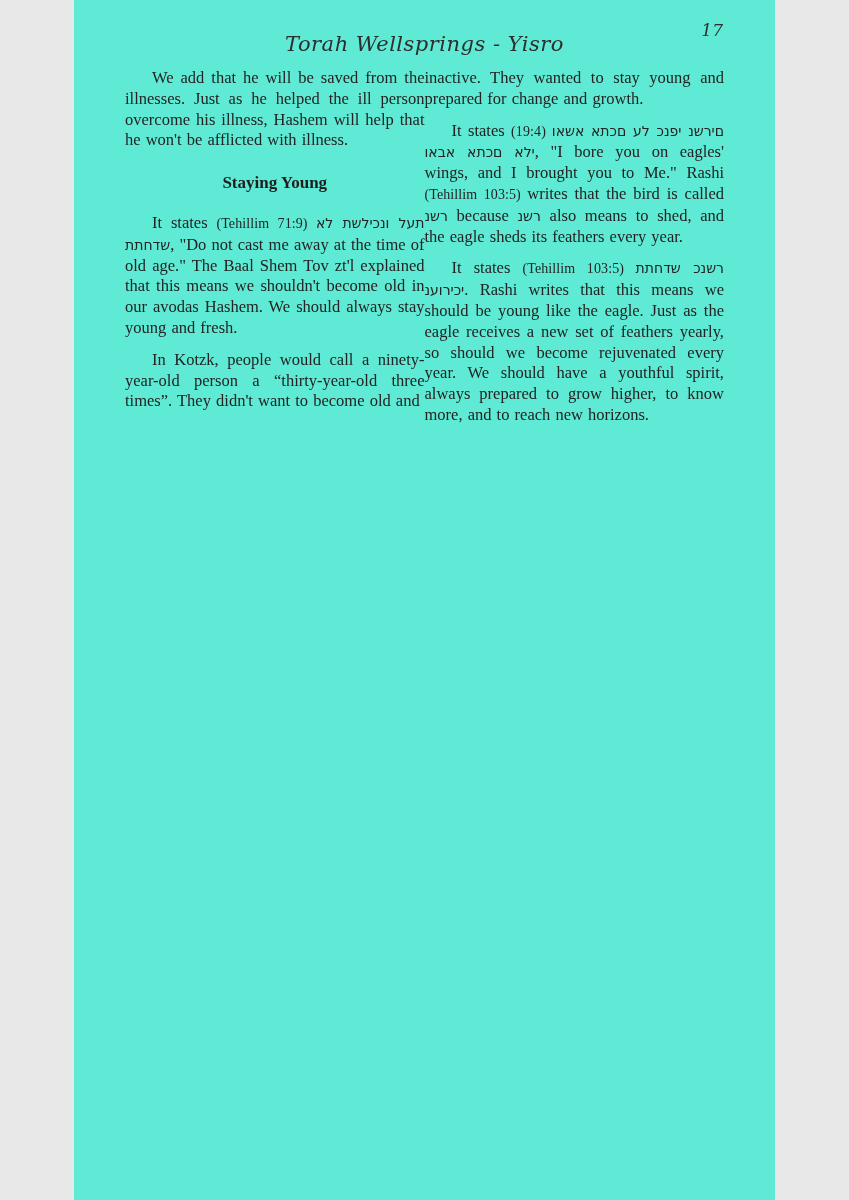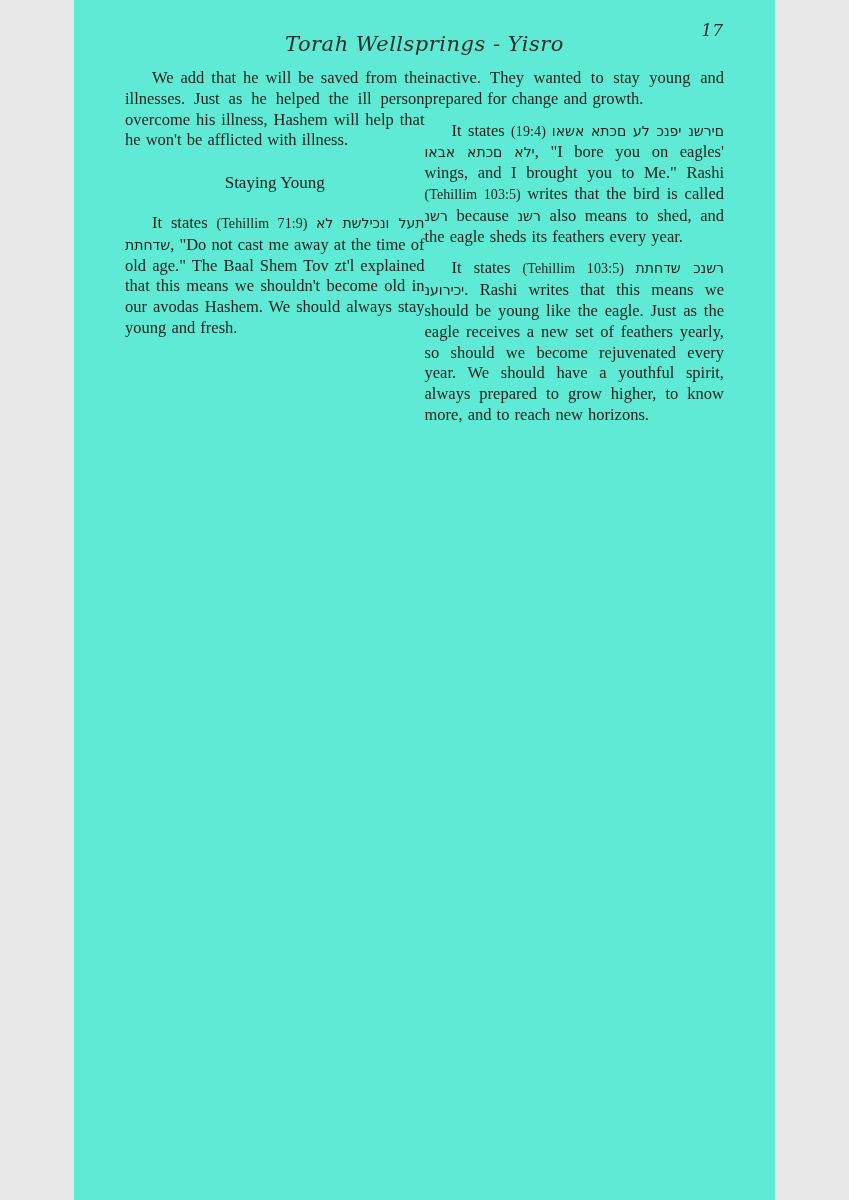--- a/index.html
+++ b/index.html
@@ -55,21 +55,21 @@
     color: #232323;
   }
   .para {
     margin: 0 0 11px 0;
     text-indent: 27px;
     word-spacing: 1px;
   }
   .para.noindent { text-indent: 0; }
   .section-heading {
     font-size: 17px;
-    font-weight: normal;
+    font-weight: bold;
     text-align: center;
     text-indent: 0;
     margin: 22px 0 19px 0;
     color: #1e1e1e;
   }
   .run { }
   .cite {
     font-size: 14px;
     letter-spacing: 0.1px;
   }
@@ -89,20 +89,21 @@
   <div class="running-header">
     <span class="header-title">Torah Wellsprings - Yisro</span>
     <span class="page-number">17</span>
   </div>
 
   <div class="columns">
     <div class="col">
         <p class="para"><span class="run">We add that he will be saved from the illnesses. Just as he helped the ill person overcome his illness, Hashem will help that he won't be afflicted with illness.</span></p>
         <h2 class="section-heading">Staying Young</h2>
         <p class="para"><span class="run">It states </span><span class="cite">(Tehillim 71:9) </span><span class="hebrew">אל תשליכנו לעת תתחדש</span><span class="run">, "Do not cast me away at the time of old age." The Baal Shem Tov zt'l explained that this means we shouldn't become old in our avodas Hashem. We should always stay young and fresh.</span></p>
+        <p class="para"><span class="run">In Kotzk, people would call a ninety-year-old person a “thirty-year-old three times”. They didn't want to become old and</span></p>
       </div>
     <div class="col">
         <p class="para noindent"><span class="run">inactive. They wanted to stay young and prepared for change and growth.</span></p>
         <p class="para"><span class="run">It states </span><span class="cite">(19:4) </span><span class="hebrew">ואשא אתכם על כנפי נשרים ואבא אתכם אלי</span><span class="run">, "I bore you on eagles' wings, and I brought you to Me." Rashi </span><span class="cite">(Tehillim 103:5) </span><span class="run">writes that the bird is called </span><span class="hebrew">נשר</span><span class="run"> because </span><span class="hebrew">נשר</span><span class="run"> also means to shed, and the eagle sheds its feathers every year.</span></p>
         <p class="para"><span class="run">It states </span><span class="cite">(Tehillim 103:5) </span><span class="hebrew">תתחדש כנשר נעוריכי</span><span class="run">. Rashi writes that this means we should be young like the eagle. Just as the eagle receives a new set of feathers yearly, so should we become rejuvenated every year. We should have a youthful spirit, always prepared to grow higher, to know more, and to reach new horizons.</span></p>
       </div>
   </div>
 
 </div>
 

